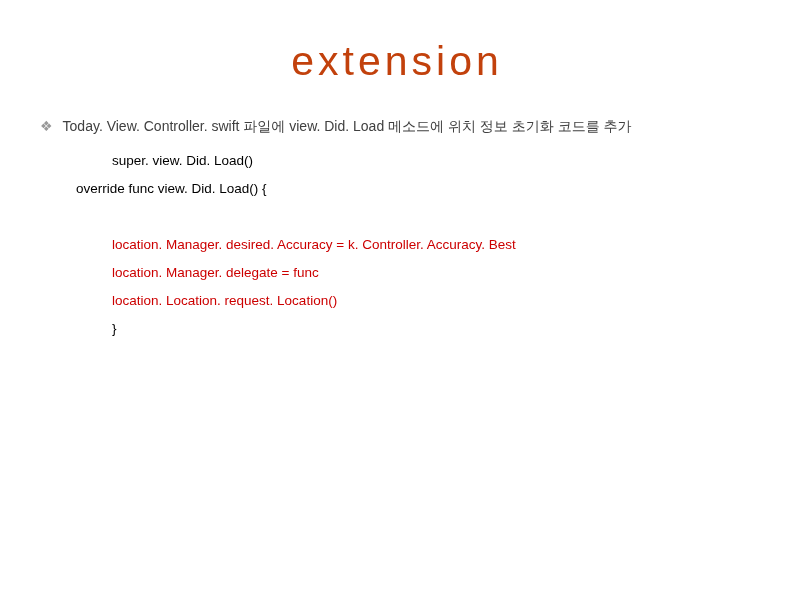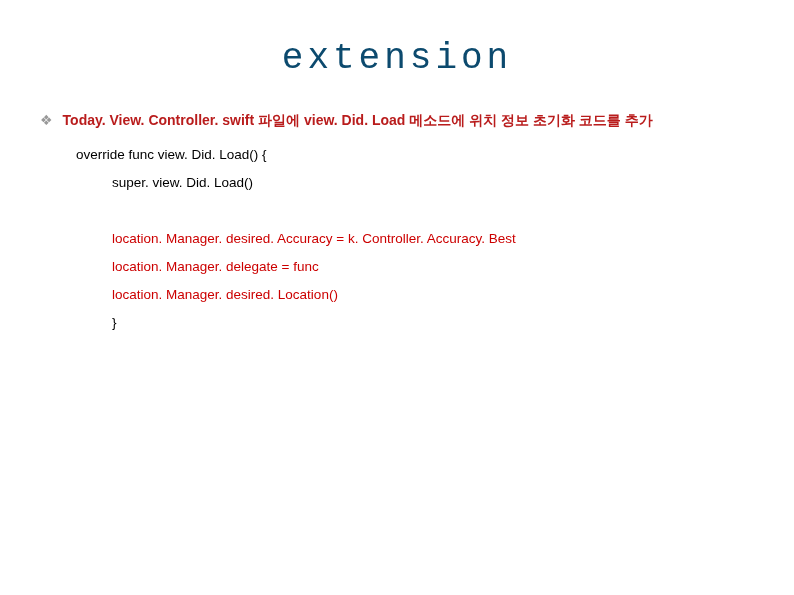--- a/index.html
+++ b/index.html
@@ -9,45 +9,45 @@
     }
     body {
       width: 794px;
       height: 595px;
       background: #ffffff;
       font-family: Arial, sans-serif;
       position: relative;
     }
     .slide-title {
       text-align: center;
-      font-family: Liberation Mono, monospace;
-      font-size: 36px;
+      font-family: Liberation Sans, sans-serif;
+      font-size: 41px;
       font-weight: normal;
       letter-spacing: 4px;
-      color: #0c4a6e;
+      color: #c2410c;
       padding-top: 38px;
       padding-bottom: 20px;
     }
     .content {
       padding-left: 40px;
       padding-top: 10px;
     }
     .bullet-row {
       display: flex;
       align-items: flex-start;
     }
     .bullet-icon {
       color: #999999;
       font-size: 14px;
       margin-right: 10px;
       line-height: 22px;
     }
     .bullet-heading {
-      color: #b91c1c;
-      font-weight: bold;
+      color: #404040;
+      font-weight: normal;
       font-size: 14px;
       line-height: 22px;
     }
     .code-block {
       margin-left: 36px;
       margin-top: 10px;
     }
     .code-line {
       font-size: 13.5px;
       line-height: 28px;
@@ -72,21 +72,21 @@
 
 <h1 class="slide-title">extension</h1>
 
 <div class="content">
   <div class="bullet-row">
     <span class="bullet-icon">❖</span>
     <span class="bullet-heading">Today. View. Controller. swift 파일에 view. Did. Load 메소드에 위치 정보 초기화 코드를 추가</span>
   </div>
 
   <div class="code-block">
+    <div class="code-line indent-1">super. view. Did. Load()</div>
     <div class="code-line">override func view. Did. Load() {</div>
-    <div class="code-line indent-1">super. view. Did. Load()</div>
     <div class="spacer"></div>
     <div class="code-line code-red indent-1">location. Manager. desired. Accuracy = k. Controller. Accuracy. Best</div>
     <div class="code-line code-red indent-1">location. Manager. delegate = func</div>
-    <div class="code-line code-red indent-1">location. Manager. desired. Location()</div>
+    <div class="code-line code-red indent-1">location. Location. request. Location()</div>
     <div class="code-line indent-2">}</div>
   </div>
 </div>
 
 </body></html>

